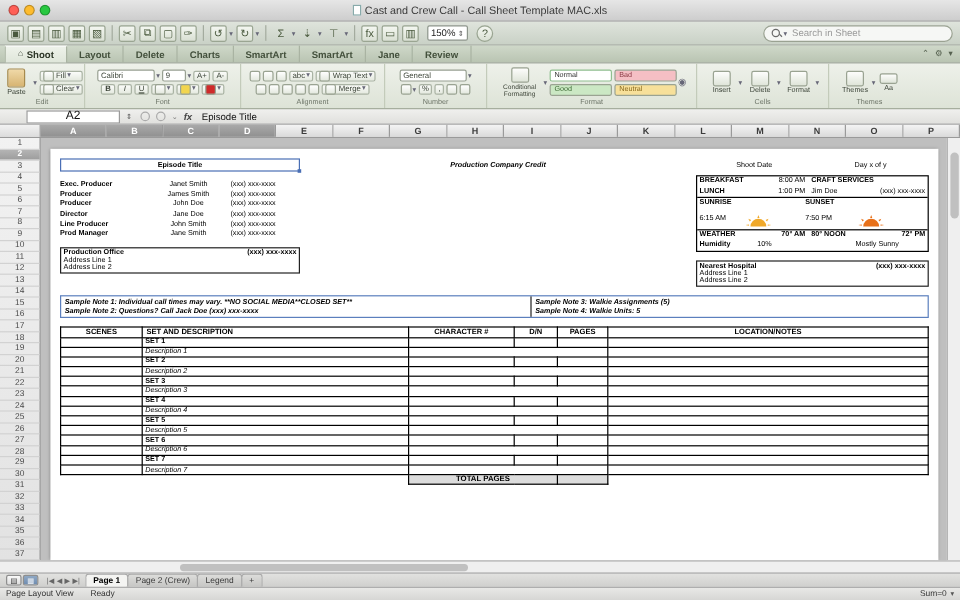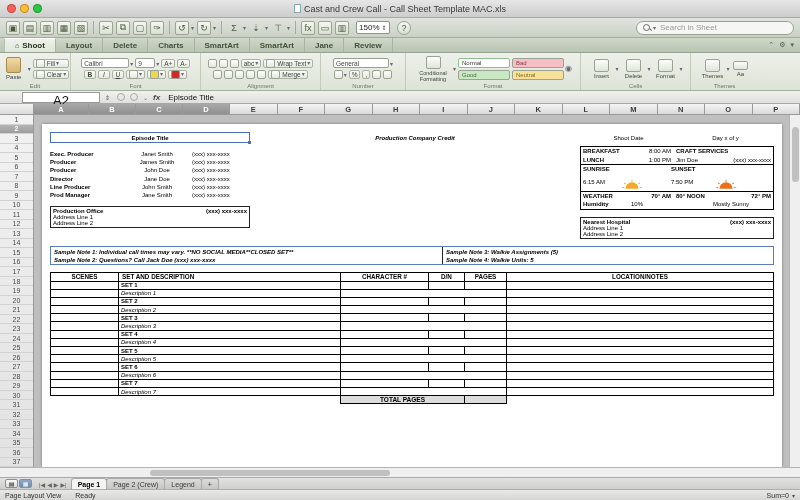--- a/index.html
+++ b/index.html
@@ -101,22 +101,22 @@
   .paste-ic{width:15px;height:16px;background:linear-gradient(#f0d9a8,#d7b472);
     border:1px solid #a68a4e;border-radius:2px;}
 
   
   .formulabar {
     height:13px; background:linear-gradient(#f0f0ee,#e0e0dd);
     border-bottom:1px solid #a8a8a8; display:flex; align-items:center;
     font-size:8px; flex:0 0 13px;
   }
   .namebox{ width:78px; height:11px; background:#fff; border:1px solid #9a9a9a;
-    margin-left:22px; display:flex; align-items:flex-start; justify-content:center;
-    font-size:13px;}
+    margin-left:22px; display:flex; align-items:flex-end; justify-content:center;
+    font-size:10px;}
   .namebox-arrow{font-size:6px;margin-left:5px;color:#555;}
   .fx-group{display:flex;align-items:center;gap:5px;margin-left:7px;color:#777;font-size:8px;}
   .fx-circ{width:8px;height:8px;border:1px solid #aaa;border-radius:50%;display:inline-block;}
   .formula-val{margin-left:8px;font-size:8px;color:#111;}
 
   
   .sheetwrap{flex:1; display:flex; flex-direction:column; background:#bfbfbf; position:relative; overflow:hidden;}
   .colhdr{ height:11px; display:flex; background:#e7e7e7; border-bottom:1px solid #9a9a9a; flex:0 0 11px;}
   .corner{ width:34px; border-right:1px solid #9a9a9a; background:linear-gradient(#f2f2f2,#dcdcdc);}
   .colcells{display:flex;flex:1;}

